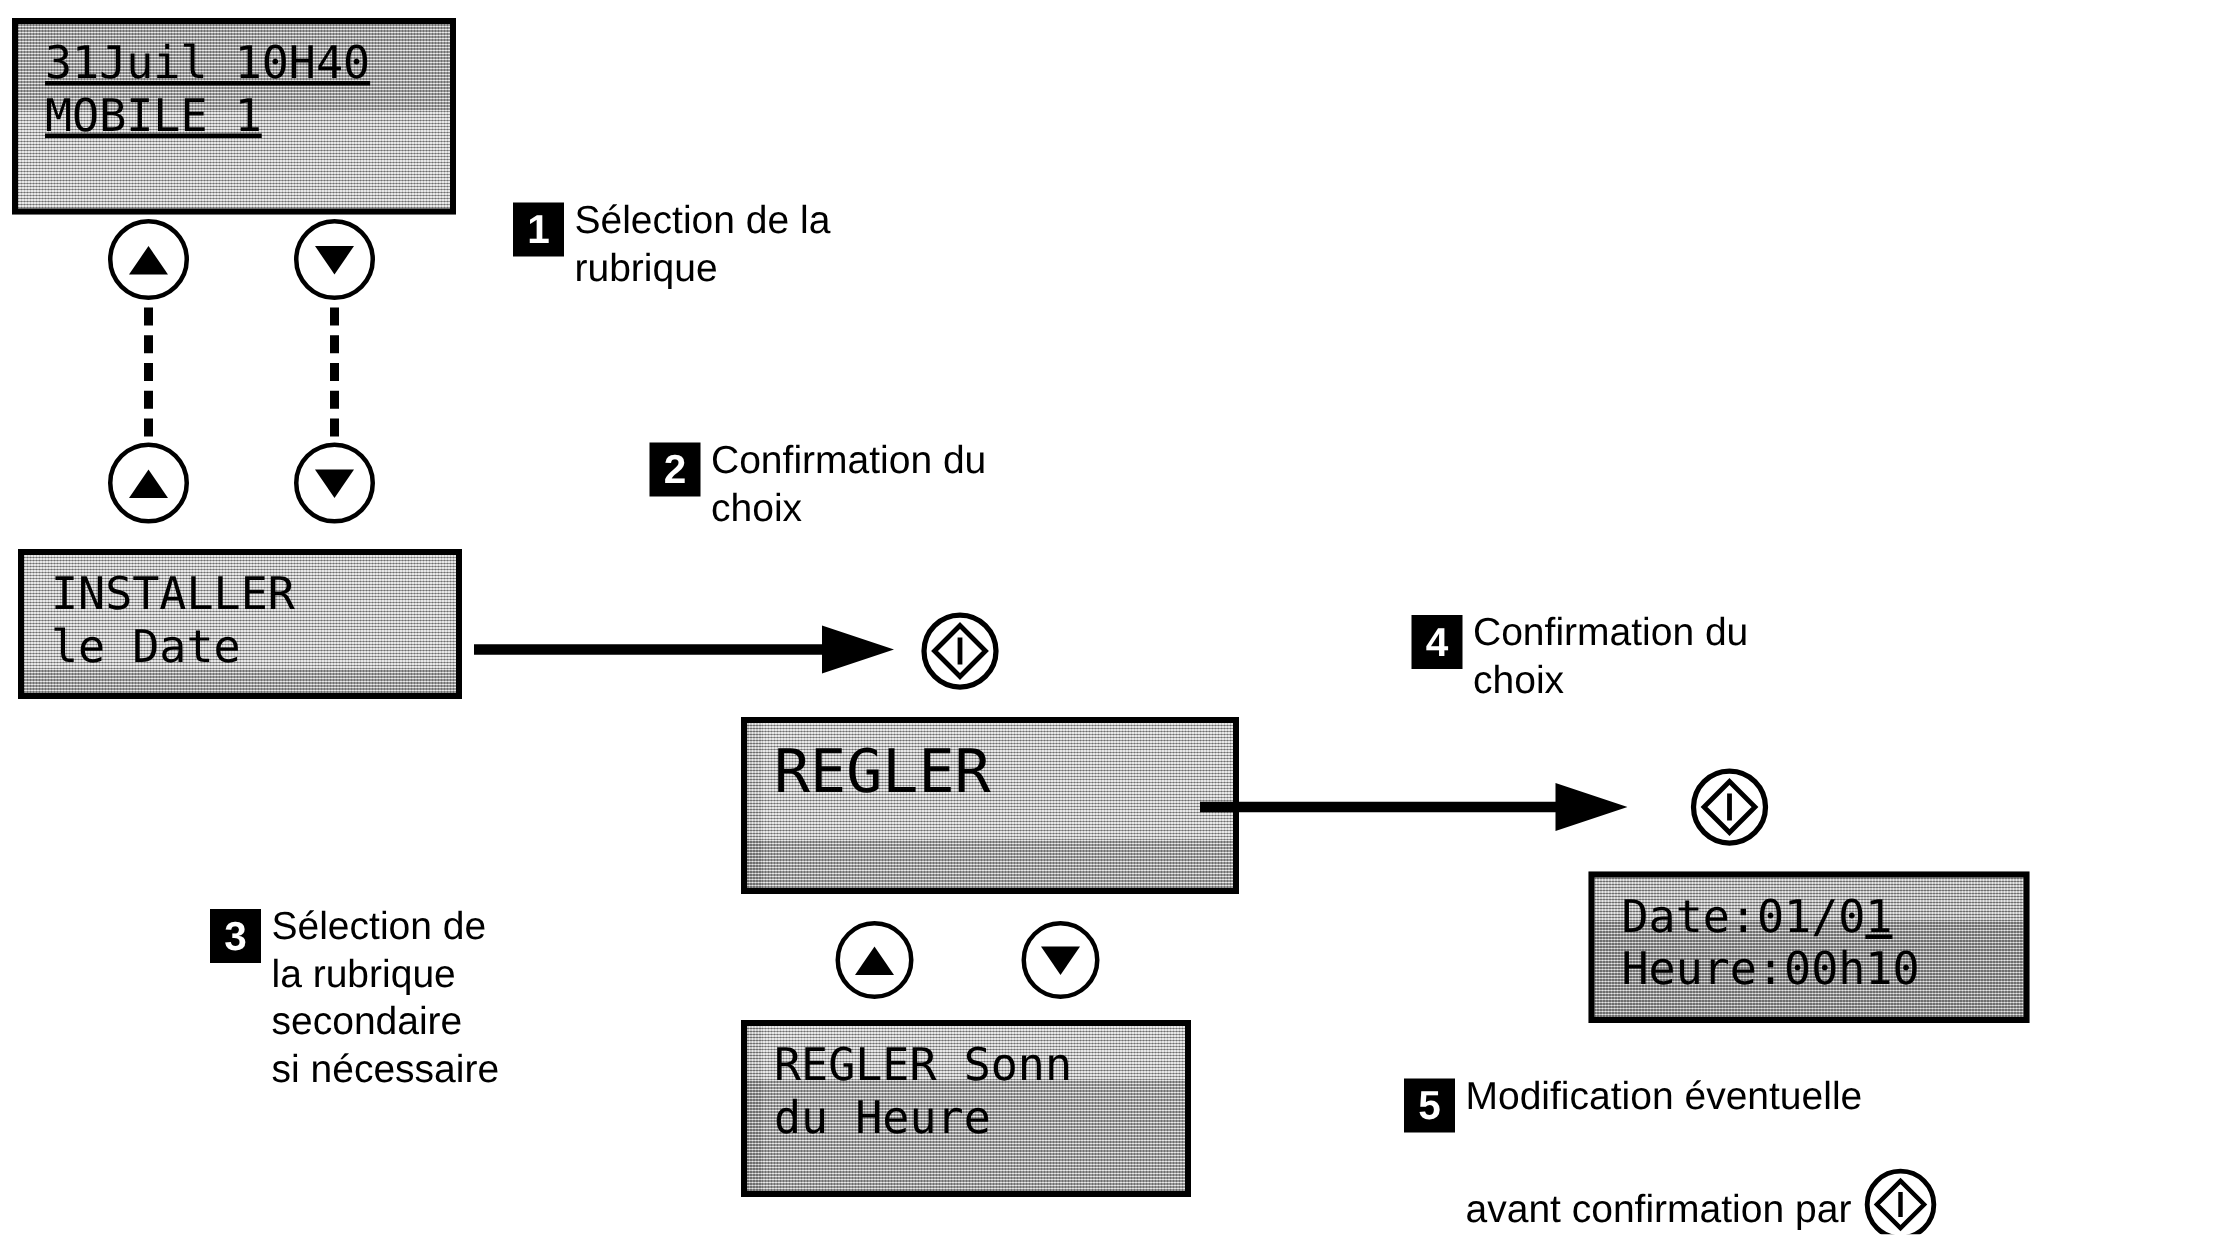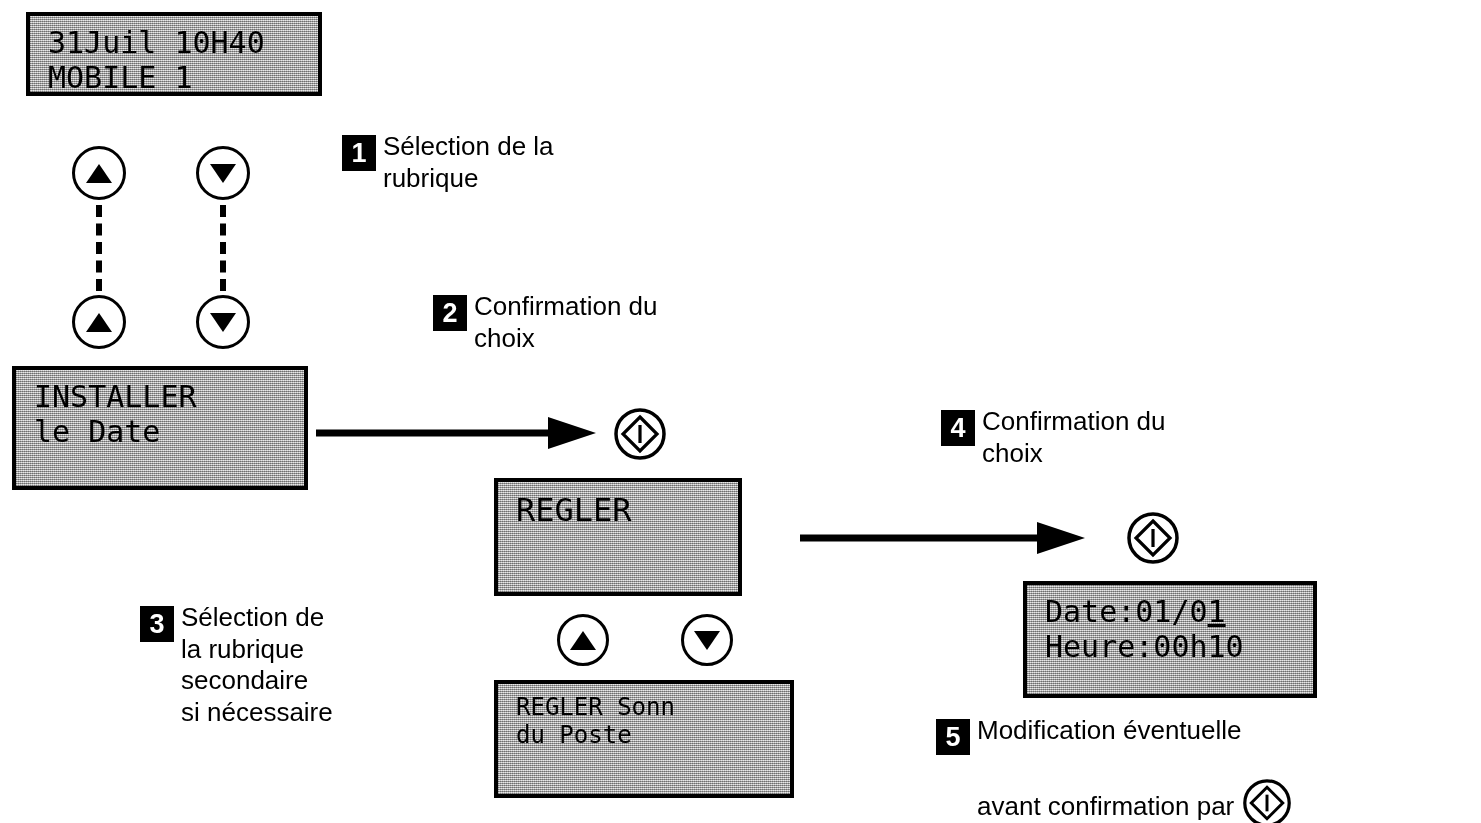--- a/index.html
+++ b/index.html
@@ -99,21 +99,21 @@
     display: inline-block;
     vertical-align: -14px;
     margin-left: 8px;
   }
 </style>
 </head>
 <body>
 
 <div id="page">
 
-  <div class="lcd" style="left:26px; top:12px; width:296px; height:84px; font-size:30px;">
+  <div class="lcd" style="left:8px; top:12px; width:296px; height:131px; font-size:30px;text-decoration:underline;">
     <div class="line">31Juil 10H40</div>
     <div class="line">MOBILE 1</div>
   </div>
 
   <div class="circ-btn" style="left:72px; top:146px; width:54px; height:54px;">
     <span class="tri-up"></span>
   </div>
   <div class="circ-btn" style="left:196px; top:146px; width:54px; height:54px;">
     <span class="tri-dn"></span>
   </div>
@@ -121,72 +121,72 @@
   <div class="dash-v" style="left:96px; top:205px; height:86px;"></div>
   <div class="dash-v" style="left:220px; top:205px; height:86px;"></div>
 
   <div class="circ-btn" style="left:72px; top:295px; width:54px; height:54px;">
     <span class="tri-up"></span>
   </div>
   <div class="circ-btn" style="left:196px; top:295px; width:54px; height:54px;">
     <span class="tri-dn"></span>
   </div>
 
-  <div class="lcd" style="left:12px; top:366px; width:296px; height:124px; font-size:30px;">
+  <div class="lcd" style="left:12px; top:366px; width:296px; height:100px; font-size:30px;">
     <div class="line">INSTALLER</div>
     <div class="line">le Date</div>
   </div>
 
   <div class="arrow" style="left:316px; top:412px; width:280px; height:42px;">
     <svg width="280" height="42" viewBox="0 0 280 42">
       <line x1="0" y1="21" x2="240" y2="21" stroke="#000" stroke-width="7"></line>
       <polygon points="232,5 280,21 232,37" fill="#000"></polygon>
     </svg>
   </div>
 
   <div class="valid-btn" style="left:613px; top:407px;">
     <svg width="54" height="54" viewBox="0 0 54 54">
       <circle cx="27" cy="27" r="24" fill="#fff" stroke="#000" stroke-width="3.5"></circle>
       <polygon points="27,10 44,27 27,44 10,27" fill="#fff" stroke="#000" stroke-width="3.2"></polygon>
       <line x1="27" y1="18" x2="27" y2="36" stroke="#000" stroke-width="3.2"></line>
     </svg>
   </div>
 
-  <div class="lcd" style="left:494px; top:478px; width:248px; height:118px; font-size:32px;">
+  <div class="lcd" style="left:494px; top:478px; width:332px; height:118px; font-size:40px;">
     <div class="line">REGLER</div>
   </div>
 
   <div class="circ-btn" style="left:557px; top:614px; width:52px; height:52px;">
     <span class="tri-up"></span>
   </div>
   <div class="circ-btn" style="left:681px; top:614px; width:52px; height:52px;">
     <span class="tri-dn"></span>
   </div>
 
-  <div class="lcd" style="left:494px; top:680px; width:300px; height:118px; font-size:24px;">
+  <div class="lcd" style="left:494px; top:680px; width:300px; height:118px; font-size:30px;">
     <div class="line">REGLER Sonn</div>
-    <div class="line">du Poste</div>
+    <div class="line">du Heure</div>
   </div>
 
   <div class="arrow" style="left:800px; top:517px; width:285px; height:42px;">
     <svg width="285" height="42" viewBox="0 0 285 42">
       <line x1="0" y1="21" x2="245" y2="21" stroke="#000" stroke-width="7"></line>
       <polygon points="237,5 285,21 237,37" fill="#000"></polygon>
     </svg>
   </div>
 
   <div class="valid-btn" style="left:1126px; top:511px;">
     <svg width="54" height="54" viewBox="0 0 54 54">
       <circle cx="27" cy="27" r="24" fill="#fff" stroke="#000" stroke-width="3.5"></circle>
       <polygon points="27,10 44,27 27,44 10,27" fill="#fff" stroke="#000" stroke-width="3.2"></polygon>
       <line x1="27" y1="18" x2="27" y2="36" stroke="#000" stroke-width="3.2"></line>
     </svg>
   </div>
 
-  <div class="lcd" style="left:1023px; top:581px; width:294px; height:117px; font-size:30px;">
+  <div class="lcd" style="left:1059px; top:581px; width:294px; height:101px; font-size:30px;">
     <div class="line"><span>Date:01/0</span><span class="u">1</span></div>
     <div class="line">Heure:00h10</div>
   </div>
 
   <div class="callout" style="left:342px; top:131px; width:420px;">
     <div class="badge">1</div>
     <div class="callout-text">Sélection de la
 rubrique</div>
   </div>
 

